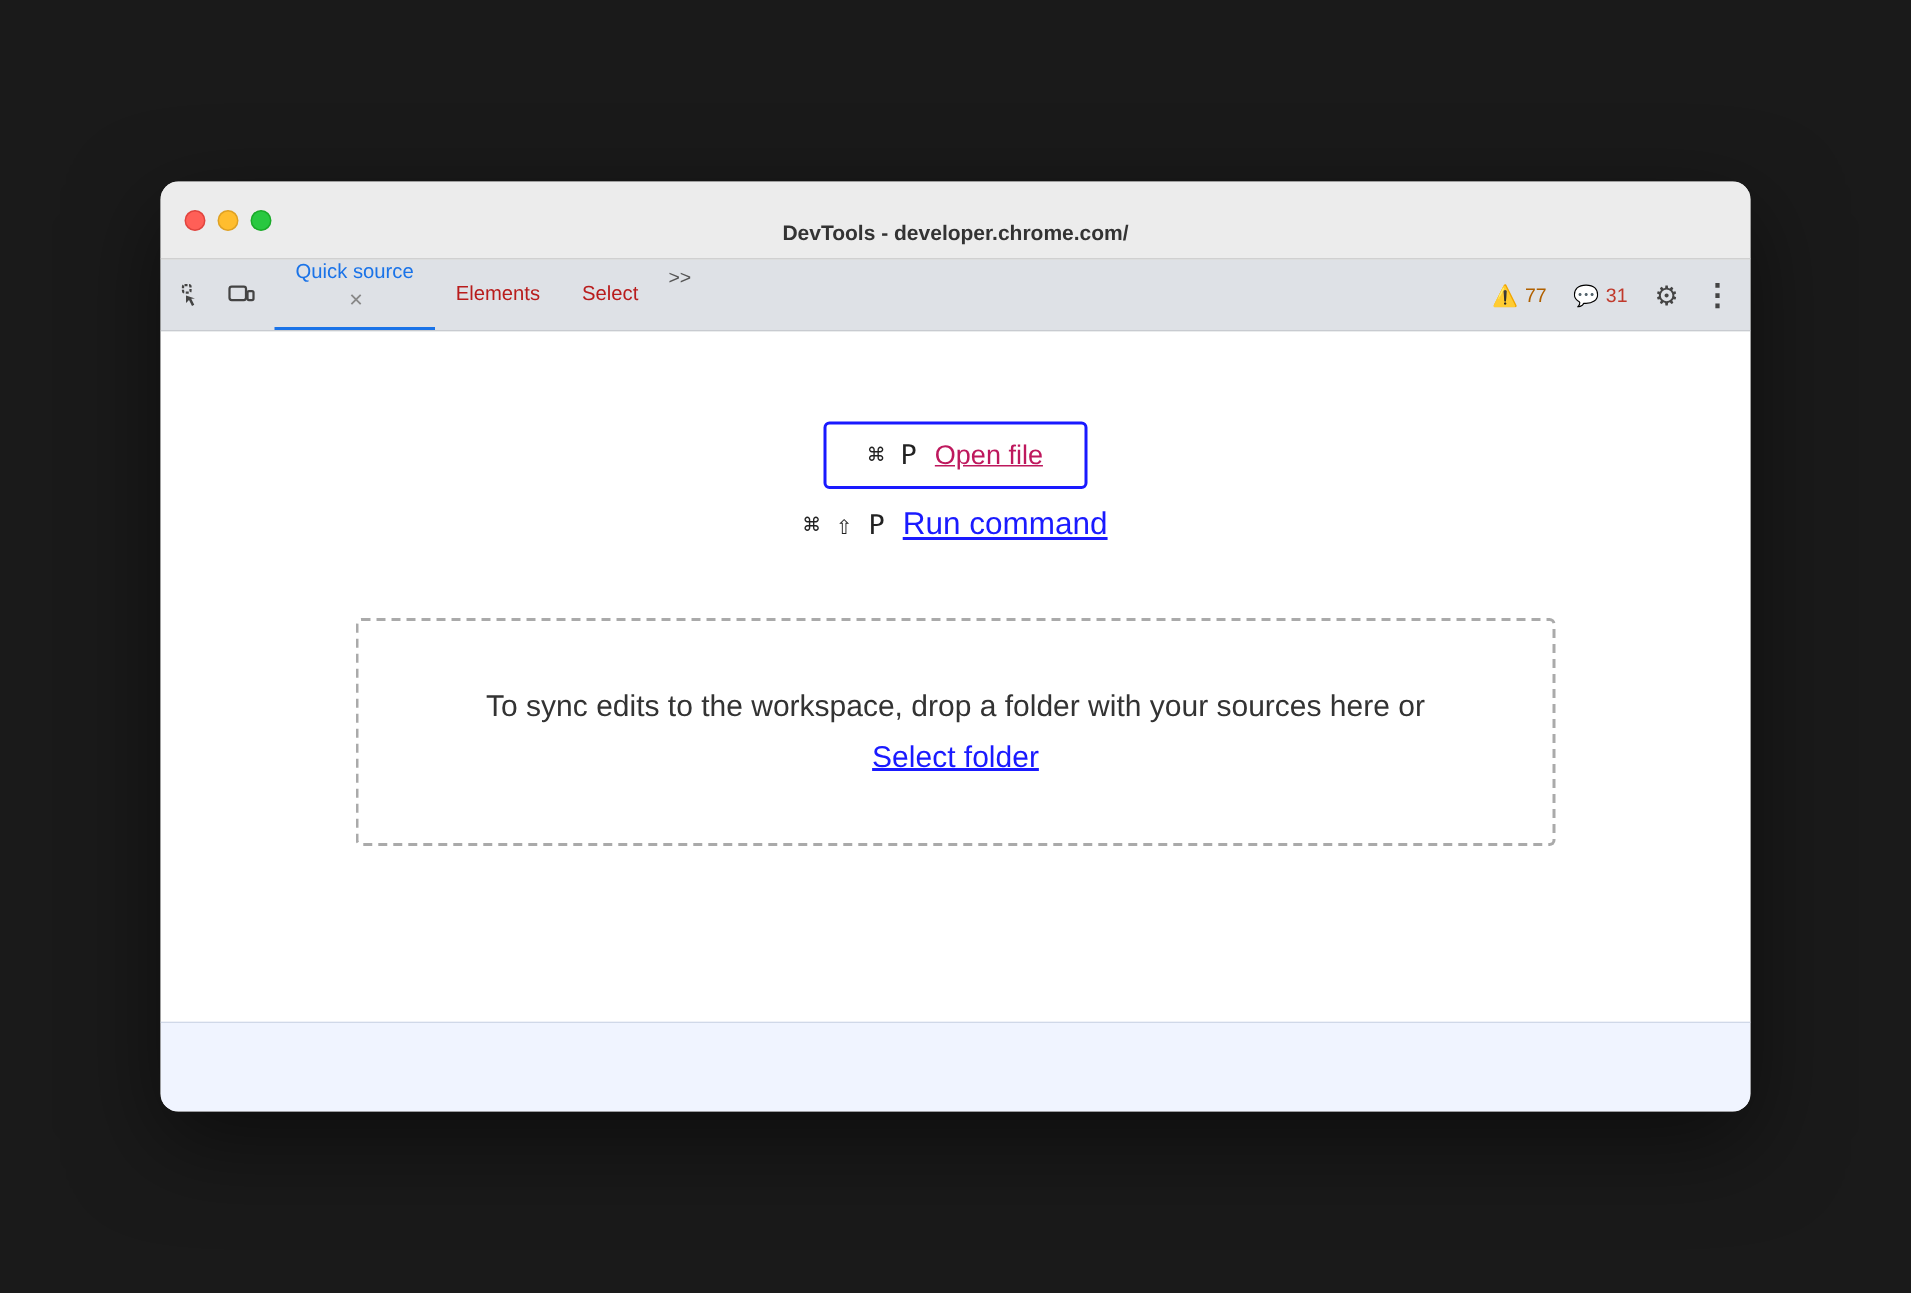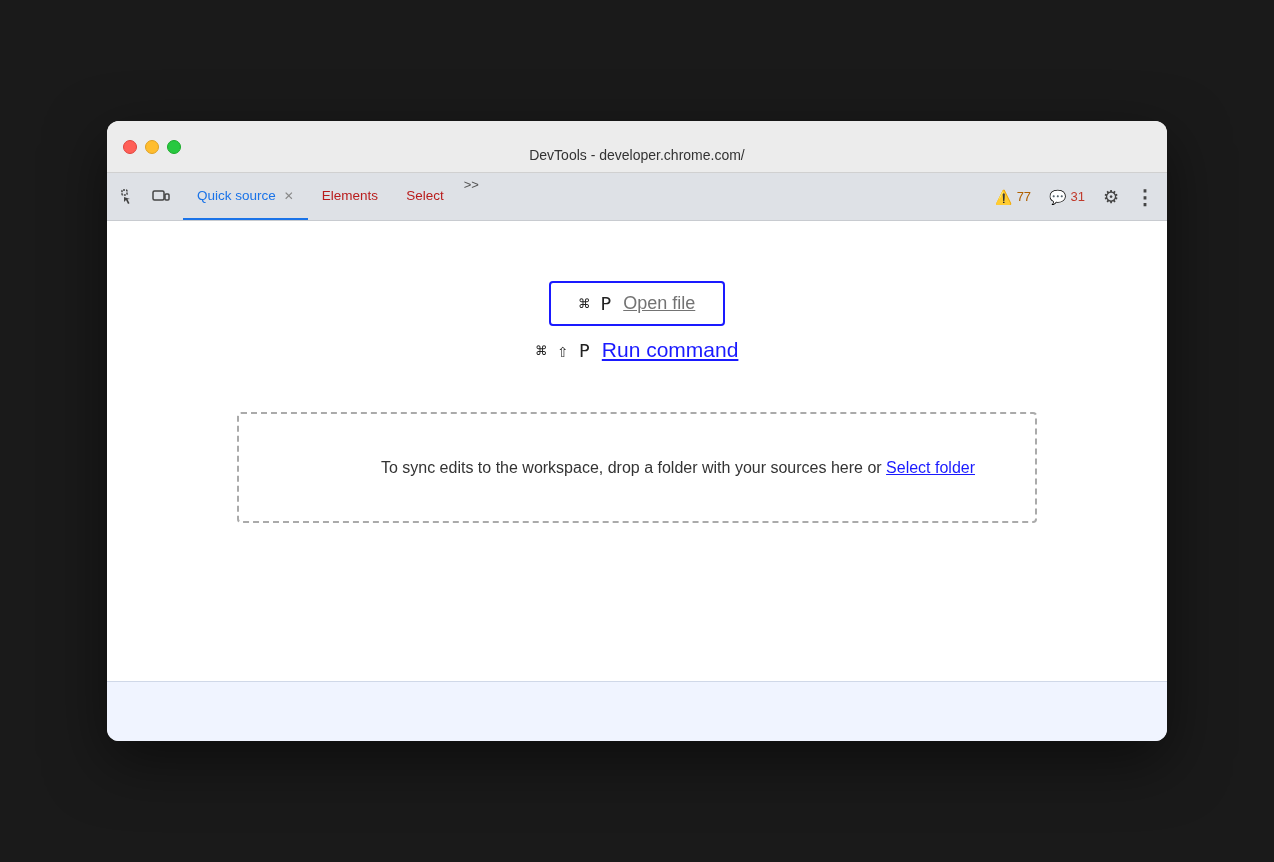--- a/index.html
+++ b/index.html
@@ -45,21 +45,21 @@
       width: 14px;
       height: 14px;
       border-radius: 50%;
     }
     .tl-red { background: #ff5f57; border: 1px solid #e0443e; }
     .tl-yellow { background: #ffbd2e; border: 1px solid #dfa123; }
     .tl-green { background: #28c840; border: 1px solid #1aab29; }
 
     .title-bar-title {
       font-size: 14px;
-      font-weight: 400;
+      font-weight: 700;
       color: #333;
       margin-top: 16px;
     }
 
     
     .tab-bar {
       background: #dee1e6;
       height: 48px;
       display: flex;
       align-items: center;
@@ -107,20 +107,21 @@
       border-bottom: 2px solid transparent;
       white-space: nowrap;
       height: 100%;
       position: relative;
     }
 
     .tab.active {
       color: #1a73e8;
       border-bottom: 2px solid #1a73e8;
       background: transparent;
+      flex-direction: column;
     }
 
     .tab .tab-close {
       font-size: 12px;
       color: #888;
       margin-left: 2px;
       line-height: 1;
     }
 
     .tab-bar-right {
@@ -181,21 +182,21 @@
     }
 
     .shortcut-key {
       font-size: 18px;
       color: #222;
       font-family: 'SF Mono', 'Menlo', monospace;
     }
 
     .shortcut-link {
       font-size: 18px;
-      color: #737373;
+      color: #be185d;
       text-decoration: underline;
       cursor: pointer;
     }
 
     .shortcut-row2 {
       display: flex;
       align-items: center;
       gap: 12px;
       margin-bottom: 50px;
     }
@@ -216,24 +217,23 @@
     .drop-zone {
       border: 2px dashed #aaa;
       border-radius: 4px;
       padding: 40px 60px;
       text-align: center;
       max-width: 800px;
       width: 100%;
     }
 
     .drop-zone-text {
-      font-size: 16px;
+      font-size: 20px;
       color: #333;
       line-height: 1.7;
-      text-align: right;
     }
 
     .drop-zone-link {
       color: #1a1aff;
       text-decoration: underline;
       cursor: pointer;
     }
 
     
     .bottom-strip {

